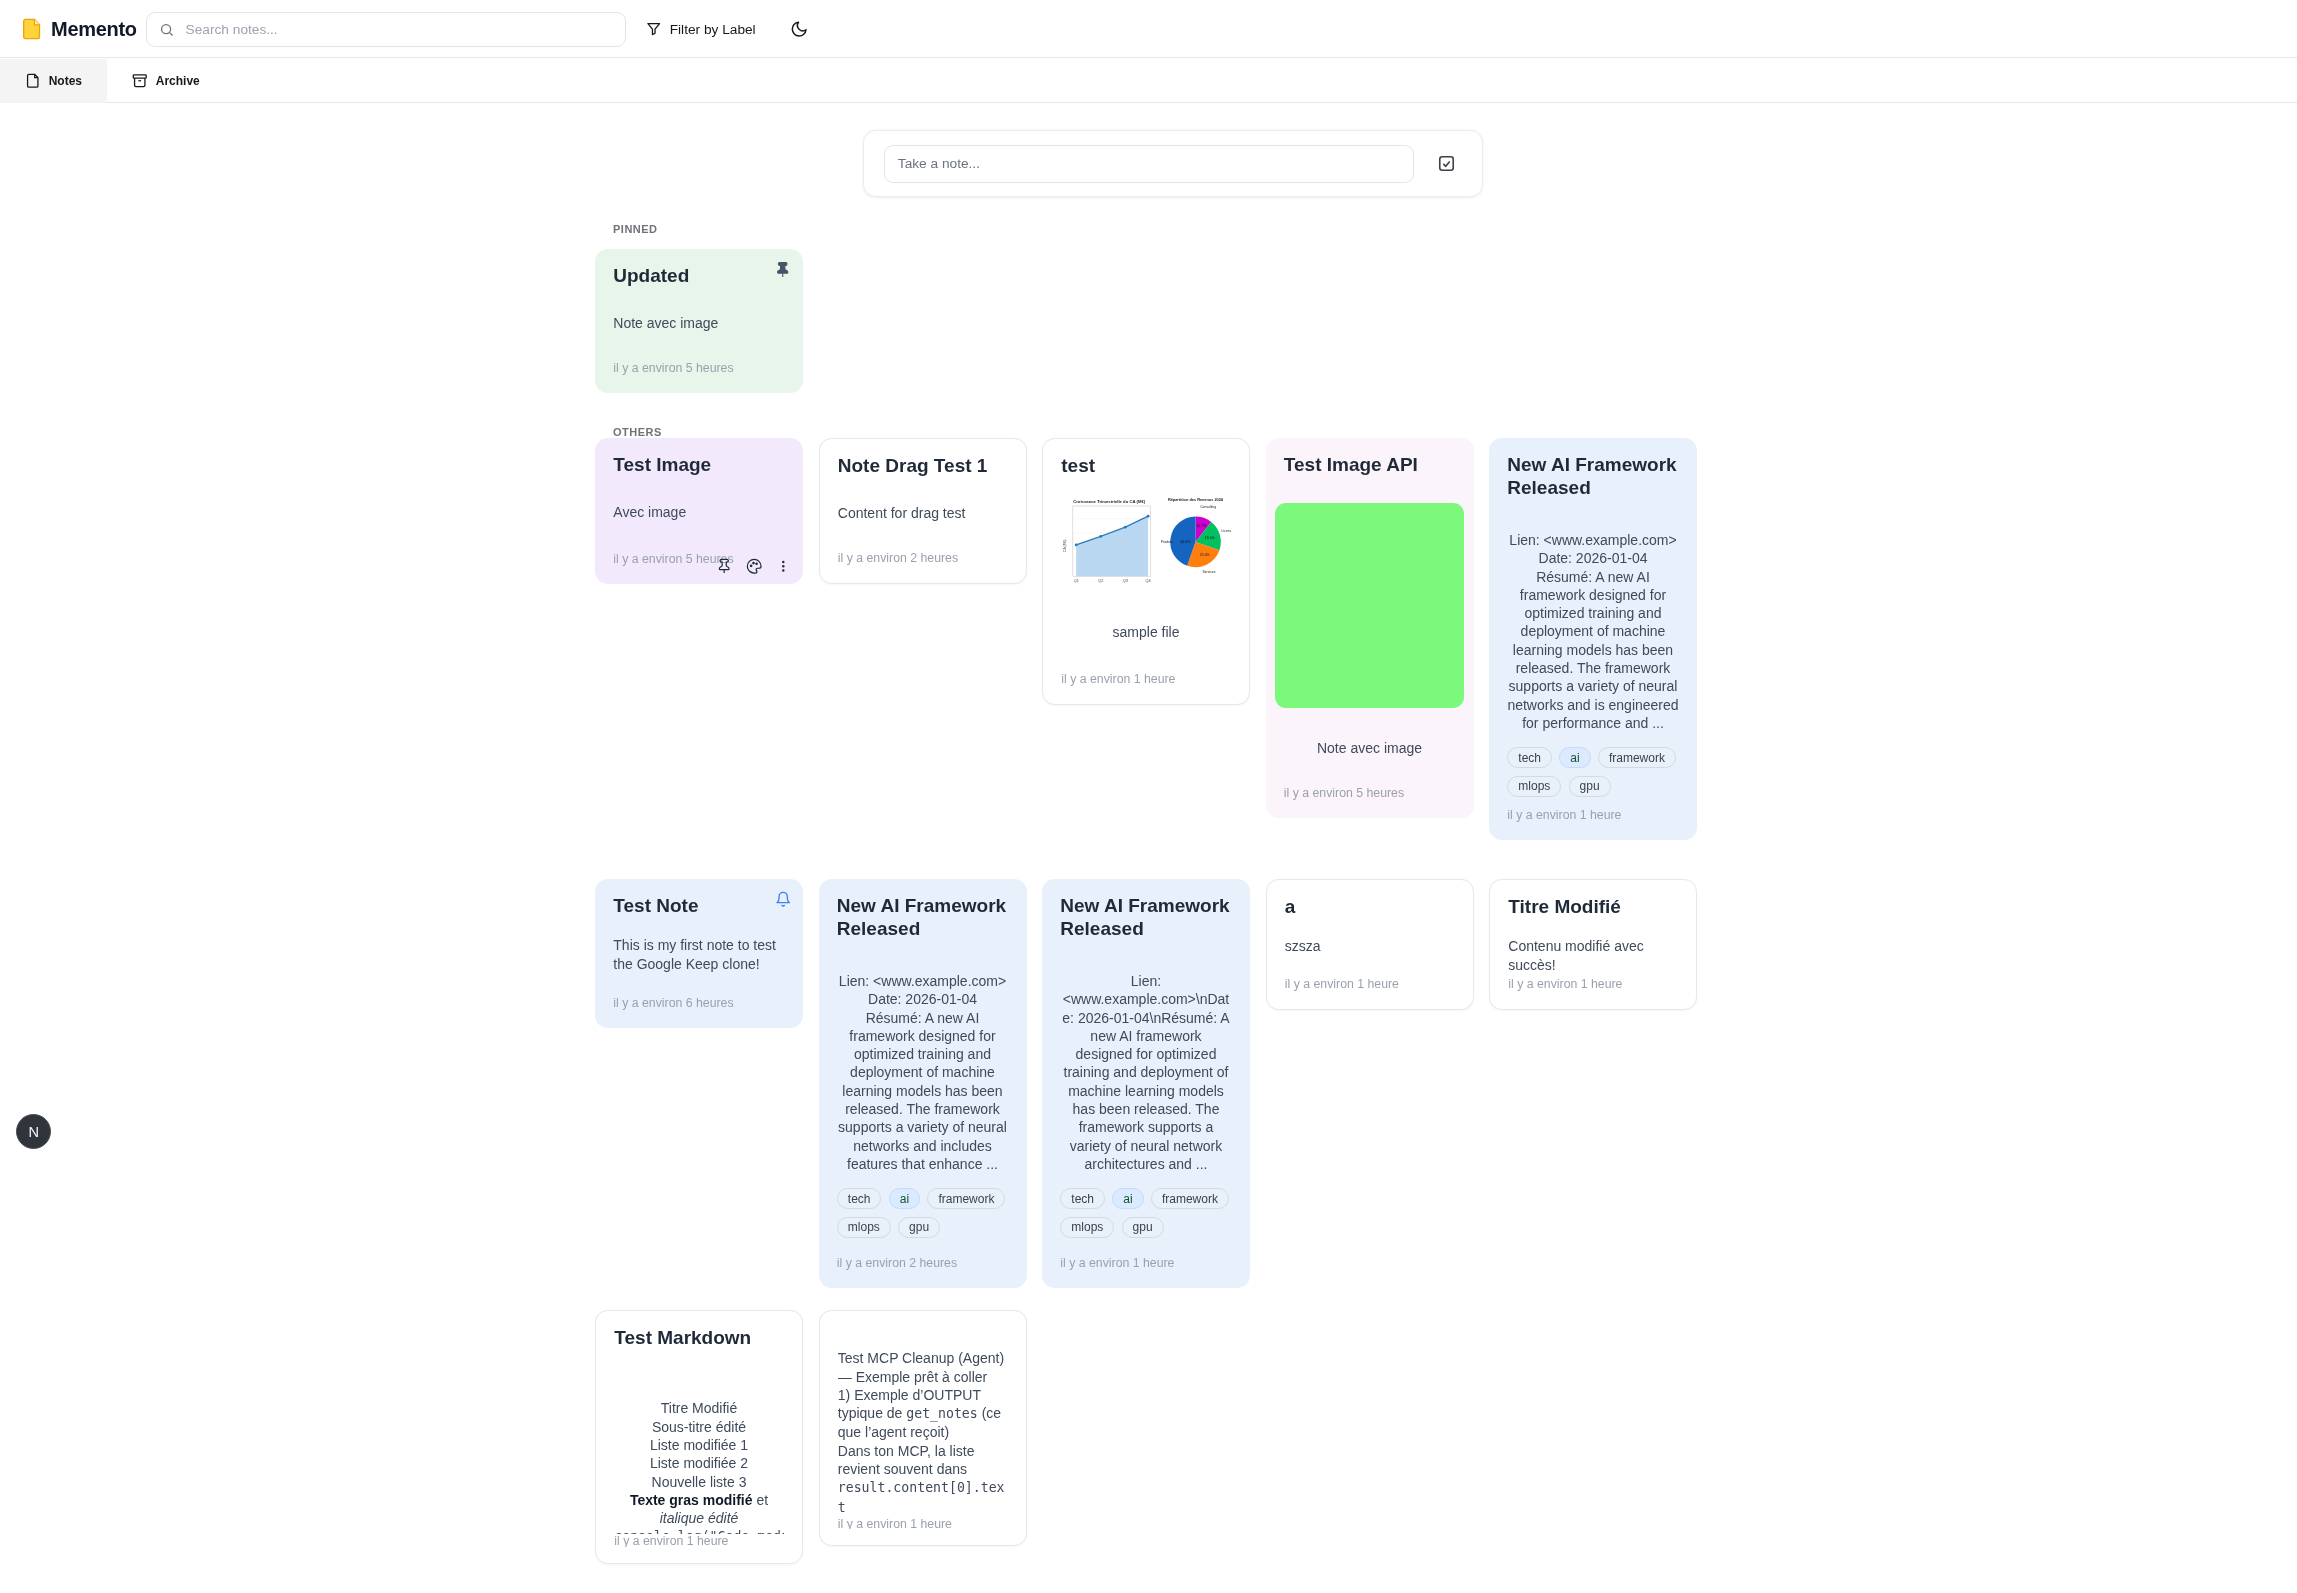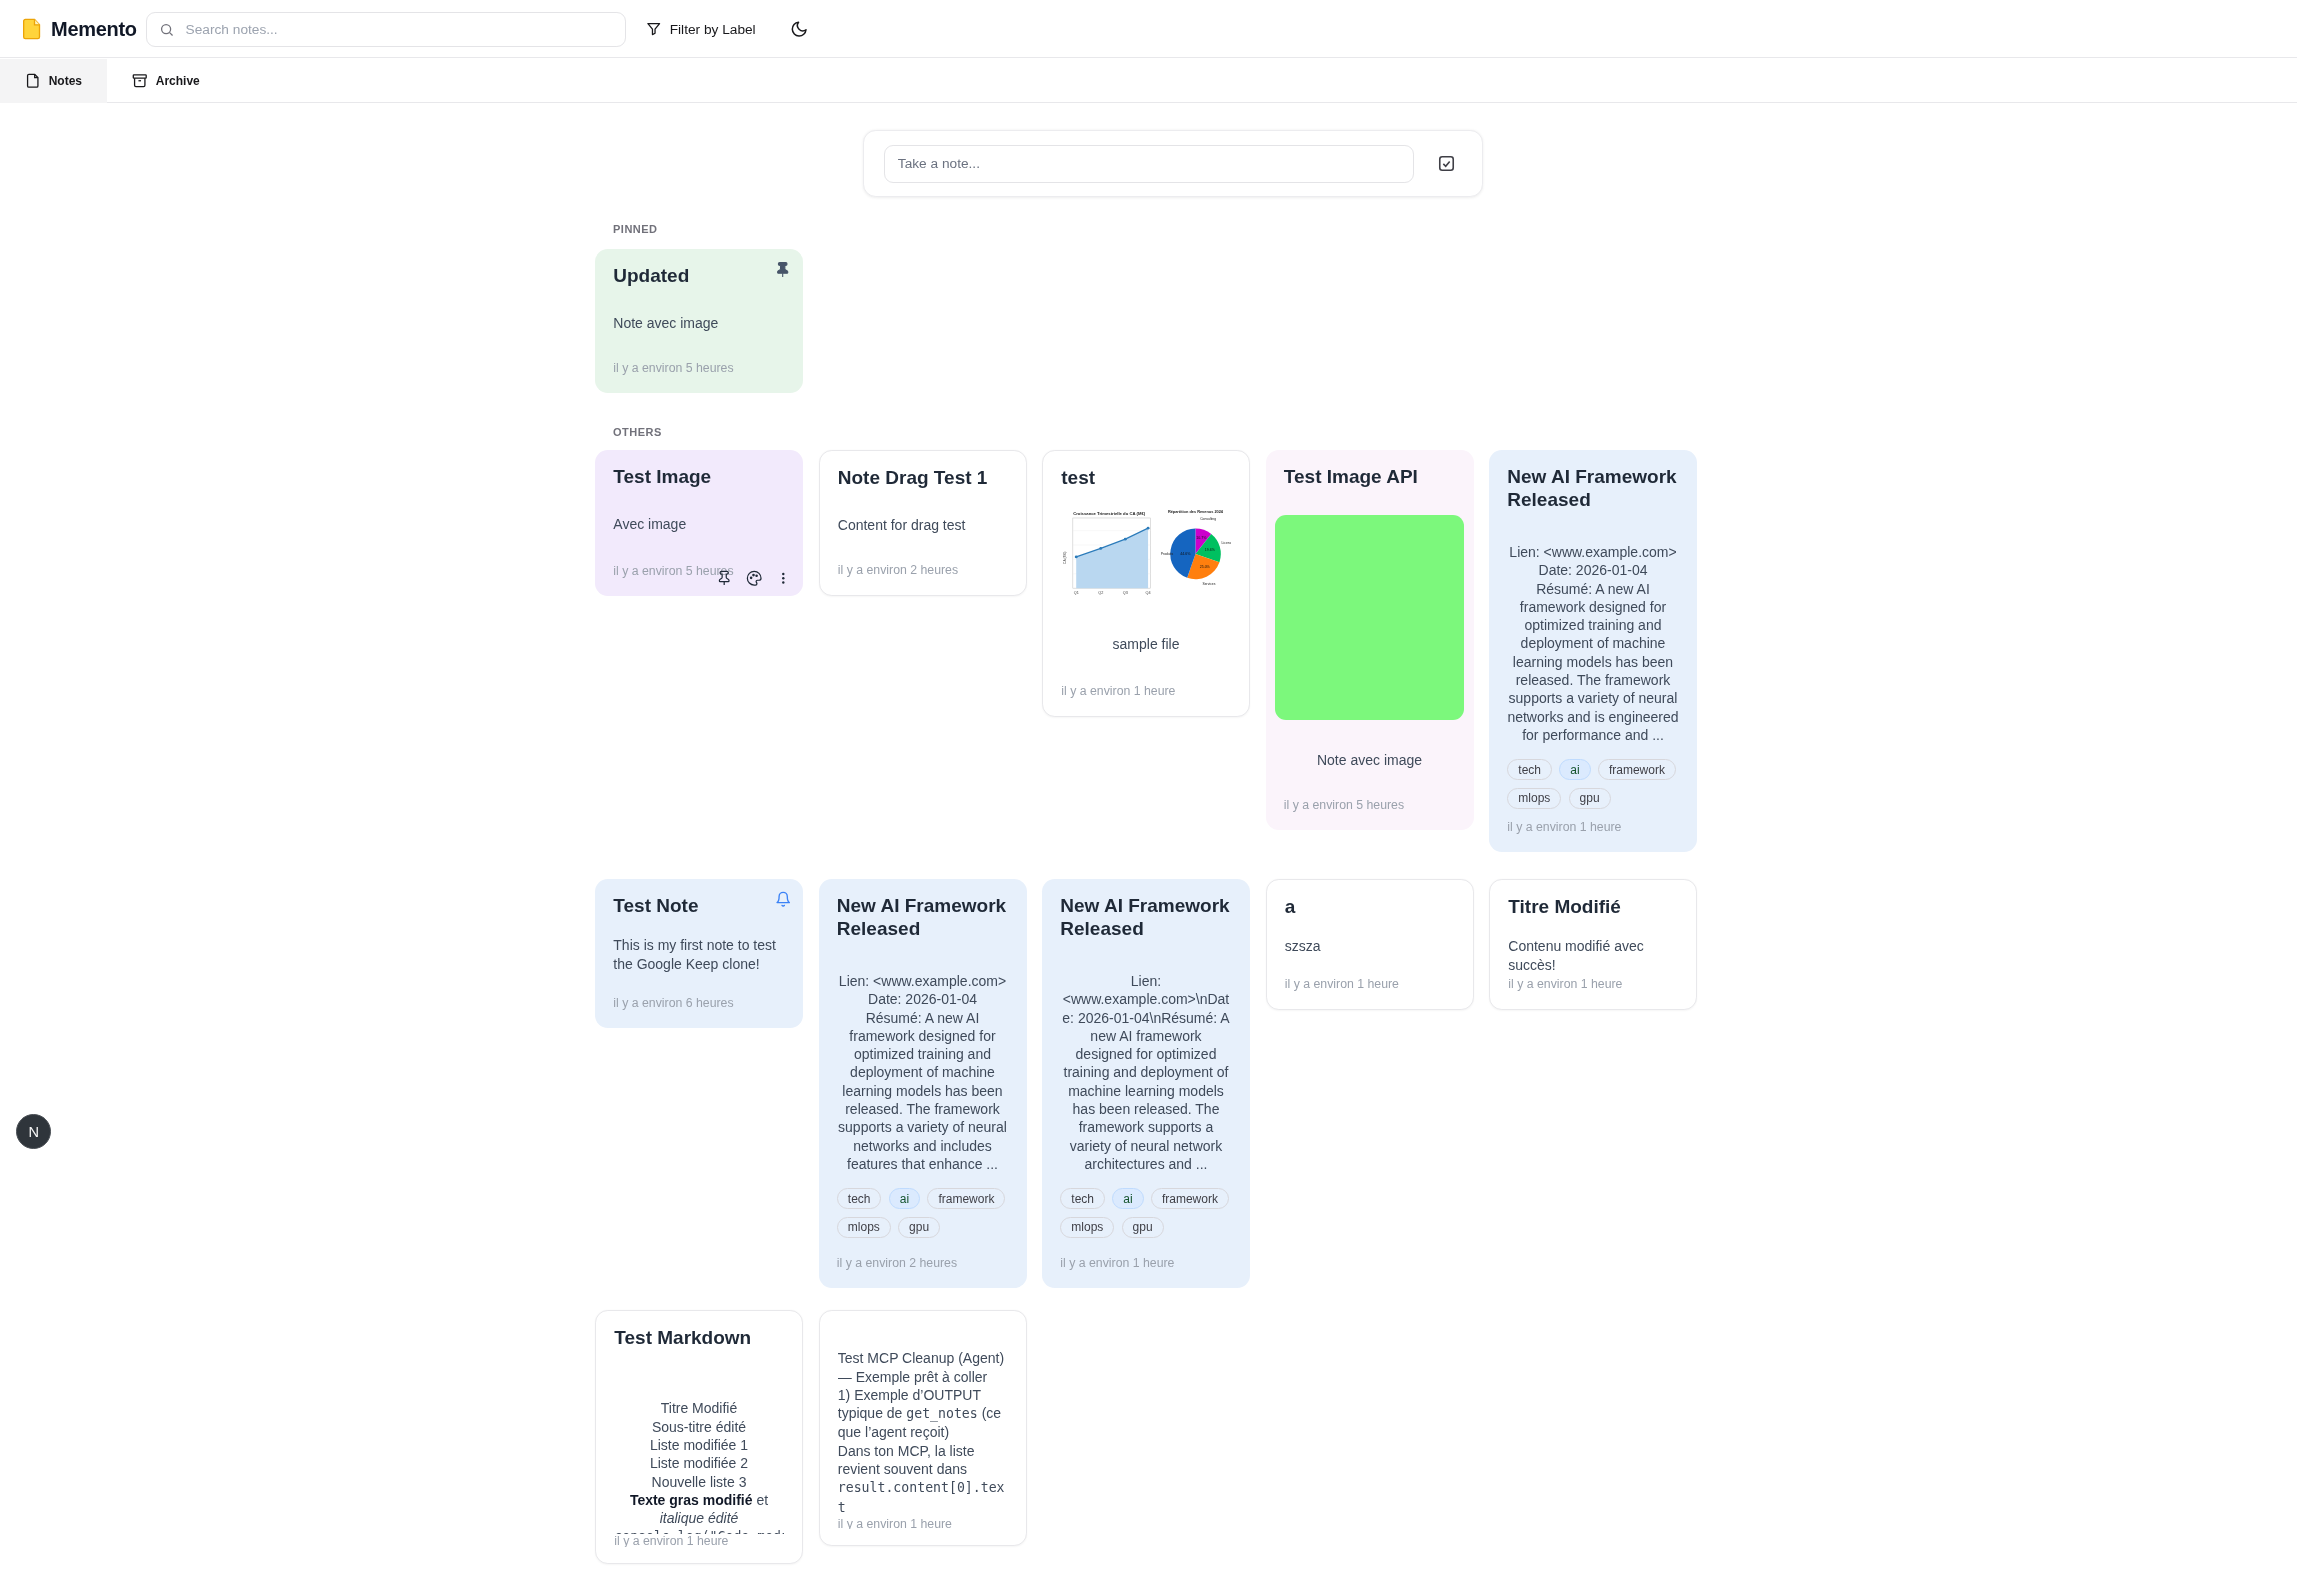--- a/index.html
+++ b/index.html
@@ -137,21 +137,21 @@
           <path d="M9 10.76a2 2 0 0 1-1.11 1.79l-1.78.9A2 2 0 0 0 5 15.24V16a1 1 0 0 0 1 1h12a1 1 0 0 0 1-1v-.76a2 2 0 0 0-1.11-1.79l-1.78-.9A2 2 0 0 1 15 10.76V7a1 1 0 0 1 1-1 2 2 0 0 0 0-4H8a2 2 0 0 0 0 4 1 1 0 0 1 1 1z"></path>
       </svg>
     </span>
     <div class="note-content">Note avec image</div>
     <div class="note-footer">il y a environ 5 heures</div>
   </div>
 </div>
 
 <div class="section-label" style="top:426px;">OTHERS</div>
 
-<div class="row" style="top:450px;">
+<div class="row" style="top:438px;">
 
   <div class="note" style="height:146px;background:#f2eafc;">
     <div class="note-title">Test Image</div>
     <div class="note-content">Avec image</div>
     <div class="note-footer">il y a environ 5 heures</div>
     <div class="note-actions">
       <svg width="16.4" height="16.4" viewBox="0 0 24 24" fill="none" stroke="#1f2937" stroke-width="1.8" stroke-linejoin="round">
         <path d="M12 17v5"></path>
           <path d="M9 10.76a2 2 0 0 1-1.11 1.79l-1.78.9A2 2 0 0 0 5 15.24V16a1 1 0 0 0 1 1h12a1 1 0 0 0 1-1v-.76a2 2 0 0 0-1.11-1.79l-1.78-.9A2 2 0 0 1 15 10.76V7a1 1 0 0 1 1-1 2 2 0 0 0 0-4H8a2 2 0 0 0 0 4 1 1 0 0 1 1 1z"></path>
       </svg>

